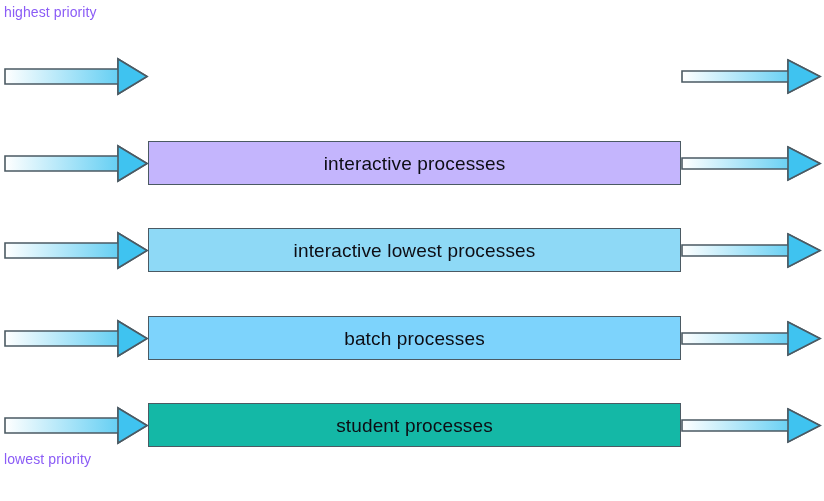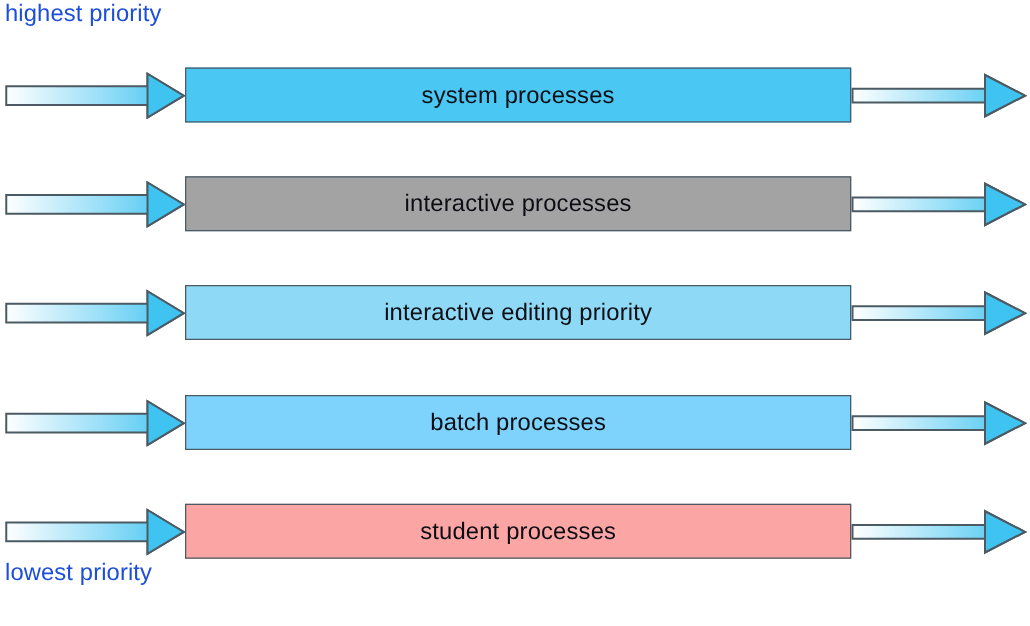--- a/index.html
+++ b/index.html
@@ -19,24 +19,24 @@
   #diagram-root {
     position: absolute;
     left: 0;
     top: 0;
     width: 824px;
     height: 501px;
   }
   .priority-label {
     position: absolute;
     left: 4px;
-    font-size: 19px;
+    font-size: 14px;
     line-height: 22px;
     letter-spacing: 0.1px;
-    color: #1d4ed8;
+    color: #8b5cf6;
     white-space: nowrap;
   }
   #label-highest { top: 1px; }
   #label-lowest  { top: 448px; }
 
   .queue-row {
     position: absolute;
     left: 0;
     width: 824px;
     height: 46px;
@@ -87,42 +87,39 @@
             <linearGradient id="g-out-0" x1="0" y1="0" x2="1" y2="0">
               <stop offset="0%" stop-color="#ffffff"></stop>
               <stop offset="100%" stop-color="#3fc3f0"></stop>
             </linearGradient>
           </defs>
           <path d="M5,15 L118,15 L118,5 L147,22.5 L118,40 L118,30 L5,30 Z" fill="url(#g-in-0)" stroke="#4b5a63" stroke-width="1.6" stroke-linejoin="miter"></path>
           <path d="M118,5 L147,22.5 L118,40 Z" fill="#3fc3f0" stroke="#4b5a63" stroke-width="1.6"></path>
           <path d="M682,17 L788,17 L788,6 L820,22.5 L788,39 L788,28 L682,28 Z" fill="url(#g-out-0)" stroke="#4b5a63" stroke-width="1.6" stroke-linejoin="miter"></path>
           <path d="M788,6 L820,22.5 L788,39 Z" fill="#3fc3f0" stroke="#4b5a63" stroke-width="1.6"></path>
         </svg>
-        <div class="queue-box" style="background: rgb(74, 199, 242); border-color: rgb(75, 90, 99);">
-          <div class="queue-box-label">system processes</div>
-        </div>
       </div>
       <div class="queue-row" style="top: 141px;">
         <svg class="arrow-svg" viewBox="0 0 824 46">
           <defs>
             <linearGradient id="g-in-1" x1="0" y1="0" x2="1" y2="0">
               <stop offset="0%" stop-color="#ffffff"></stop>
               <stop offset="100%" stop-color="#3fc3f0"></stop>
             </linearGradient>
             <linearGradient id="g-out-1" x1="0" y1="0" x2="1" y2="0">
               <stop offset="0%" stop-color="#ffffff"></stop>
               <stop offset="100%" stop-color="#3fc3f0"></stop>
             </linearGradient>
           </defs>
           <path d="M5,15 L118,15 L118,5 L147,22.5 L118,40 L118,30 L5,30 Z" fill="url(#g-in-1)" stroke="#4b5a63" stroke-width="1.6" stroke-linejoin="miter"></path>
           <path d="M118,5 L147,22.5 L118,40 Z" fill="#3fc3f0" stroke="#4b5a63" stroke-width="1.6"></path>
           <path d="M682,17 L788,17 L788,6 L820,22.5 L788,39 L788,28 L682,28 Z" fill="url(#g-out-1)" stroke="#4b5a63" stroke-width="1.6" stroke-linejoin="miter"></path>
           <path d="M788,6 L820,22.5 L788,39 Z" fill="#3fc3f0" stroke="#4b5a63" stroke-width="1.6"></path>
         </svg>
-        <div class="queue-box" style="background: #a3a3a3; border-color: rgb(75, 90, 99);">
+        <div class="queue-box" style="background: #c4b5fd; border-color: rgb(75, 90, 99);">
           <div class="queue-box-label">interactive processes</div>
         </div>
       </div>
       <div class="queue-row" style="top: 228px;">
         <svg class="arrow-svg" viewBox="0 0 824 46">
           <defs>
             <linearGradient id="g-in-2" x1="0" y1="0" x2="1" y2="0">
               <stop offset="0%" stop-color="#ffffff"></stop>
               <stop offset="100%" stop-color="#3fc3f0"></stop>
             </linearGradient>
@@ -130,21 +127,21 @@
               <stop offset="0%" stop-color="#ffffff"></stop>
               <stop offset="100%" stop-color="#3fc3f0"></stop>
             </linearGradient>
           </defs>
           <path d="M5,15 L118,15 L118,5 L147,22.5 L118,40 L118,30 L5,30 Z" fill="url(#g-in-2)" stroke="#4b5a63" stroke-width="1.6" stroke-linejoin="miter"></path>
           <path d="M118,5 L147,22.5 L118,40 Z" fill="#3fc3f0" stroke="#4b5a63" stroke-width="1.6"></path>
           <path d="M682,17 L788,17 L788,6 L820,22.5 L788,39 L788,28 L682,28 Z" fill="url(#g-out-2)" stroke="#4b5a63" stroke-width="1.6" stroke-linejoin="miter"></path>
           <path d="M788,6 L820,22.5 L788,39 Z" fill="#3fc3f0" stroke="#4b5a63" stroke-width="1.6"></path>
         </svg>
         <div class="queue-box" style="background: rgb(142, 217, 246); border-color: rgb(75, 90, 99);">
-          <div class="queue-box-label">interactive editing priority</div>
+          <div class="queue-box-label">interactive lowest processes</div>
         </div>
       </div>
       <div class="queue-row" style="top: 316px;">
         <svg class="arrow-svg" viewBox="0 0 824 46">
           <defs>
             <linearGradient id="g-in-3" x1="0" y1="0" x2="1" y2="0">
               <stop offset="0%" stop-color="#ffffff"></stop>
               <stop offset="100%" stop-color="#3fc3f0"></stop>
             </linearGradient>
             <linearGradient id="g-out-3" x1="0" y1="0" x2="1" y2="0">
@@ -171,21 +168,21 @@
             <linearGradient id="g-out-4" x1="0" y1="0" x2="1" y2="0">
               <stop offset="0%" stop-color="#ffffff"></stop>
               <stop offset="100%" stop-color="#3fc3f0"></stop>
             </linearGradient>
           </defs>
           <path d="M5,15 L118,15 L118,5 L147,22.5 L118,40 L118,30 L5,30 Z" fill="url(#g-in-4)" stroke="#4b5a63" stroke-width="1.6" stroke-linejoin="miter"></path>
           <path d="M118,5 L147,22.5 L118,40 Z" fill="#3fc3f0" stroke="#4b5a63" stroke-width="1.6"></path>
           <path d="M682,17 L788,17 L788,6 L820,22.5 L788,39 L788,28 L682,28 Z" fill="url(#g-out-4)" stroke="#4b5a63" stroke-width="1.6" stroke-linejoin="miter"></path>
           <path d="M788,6 L820,22.5 L788,39 Z" fill="#3fc3f0" stroke="#4b5a63" stroke-width="1.6"></path>
         </svg>
-        <div class="queue-box" style="background: #fca5a5; border-color: rgb(75, 90, 99);">
+        <div class="queue-box" style="background: #14b8a6; border-color: rgb(75, 90, 99);">
           <div class="queue-box-label">student processes</div>
         </div>
       </div>
     </div>
 
   <div class="priority-label" id="label-lowest">lowest priority</div>
 
 </div>
 
 </body></html>

